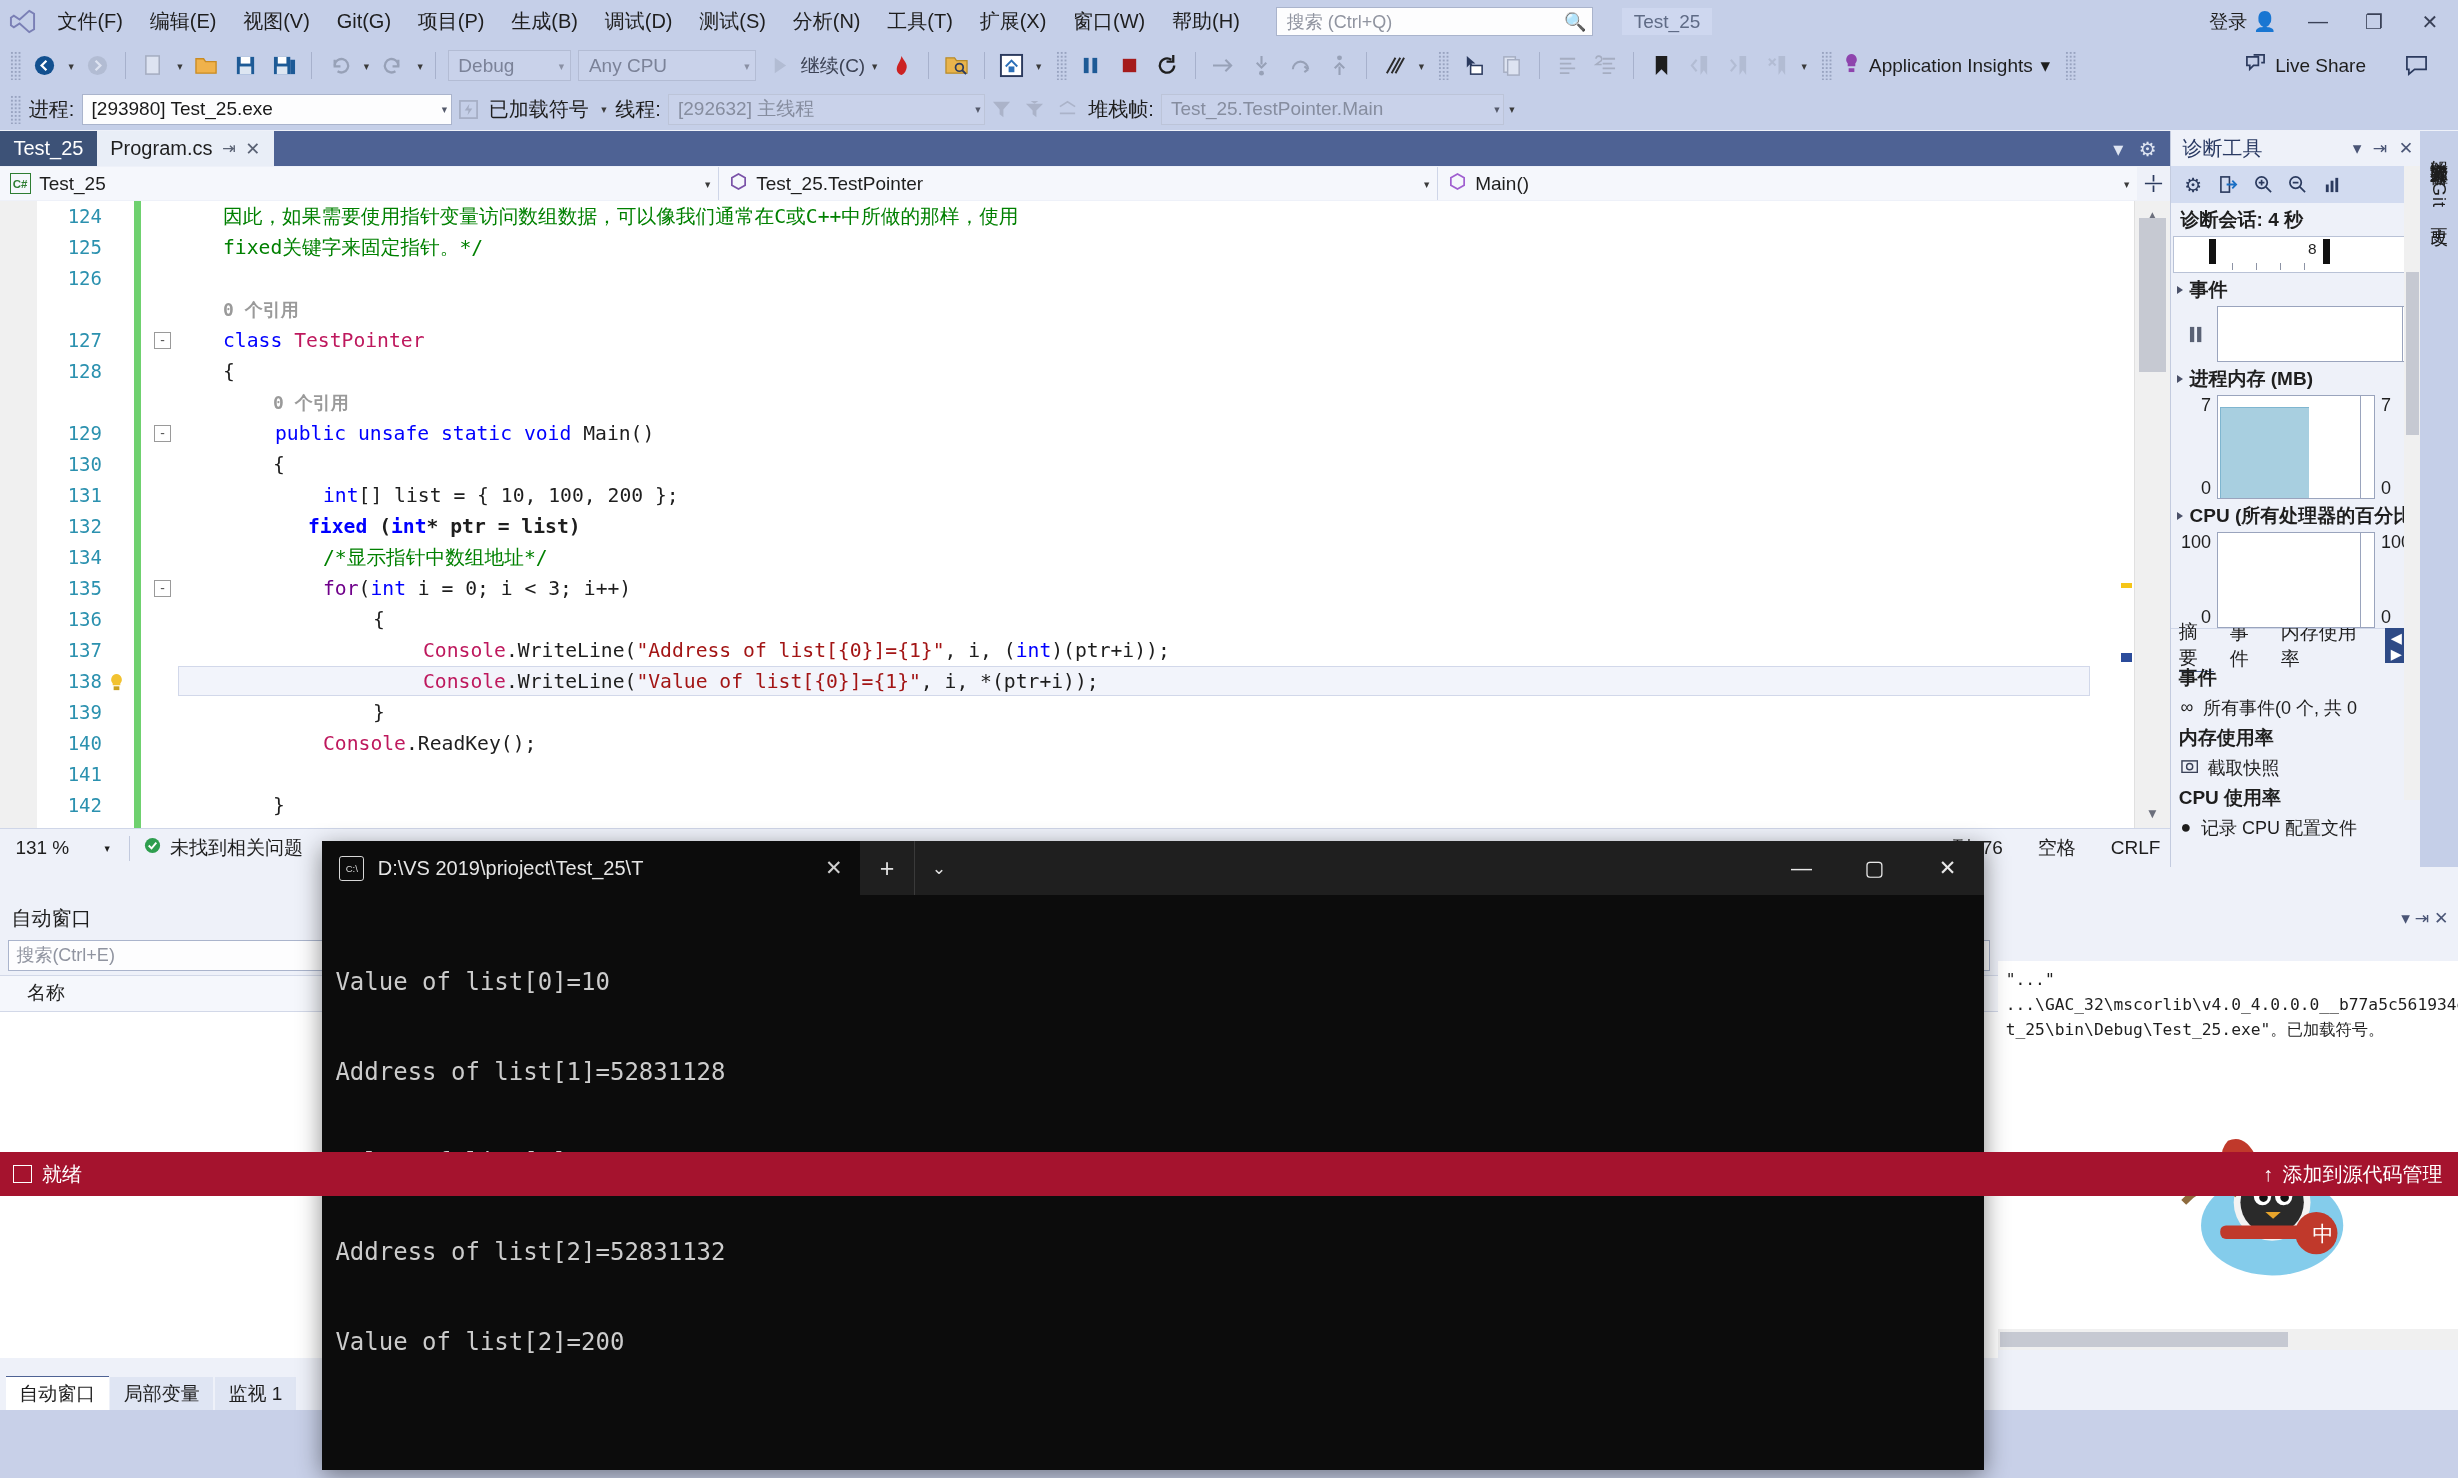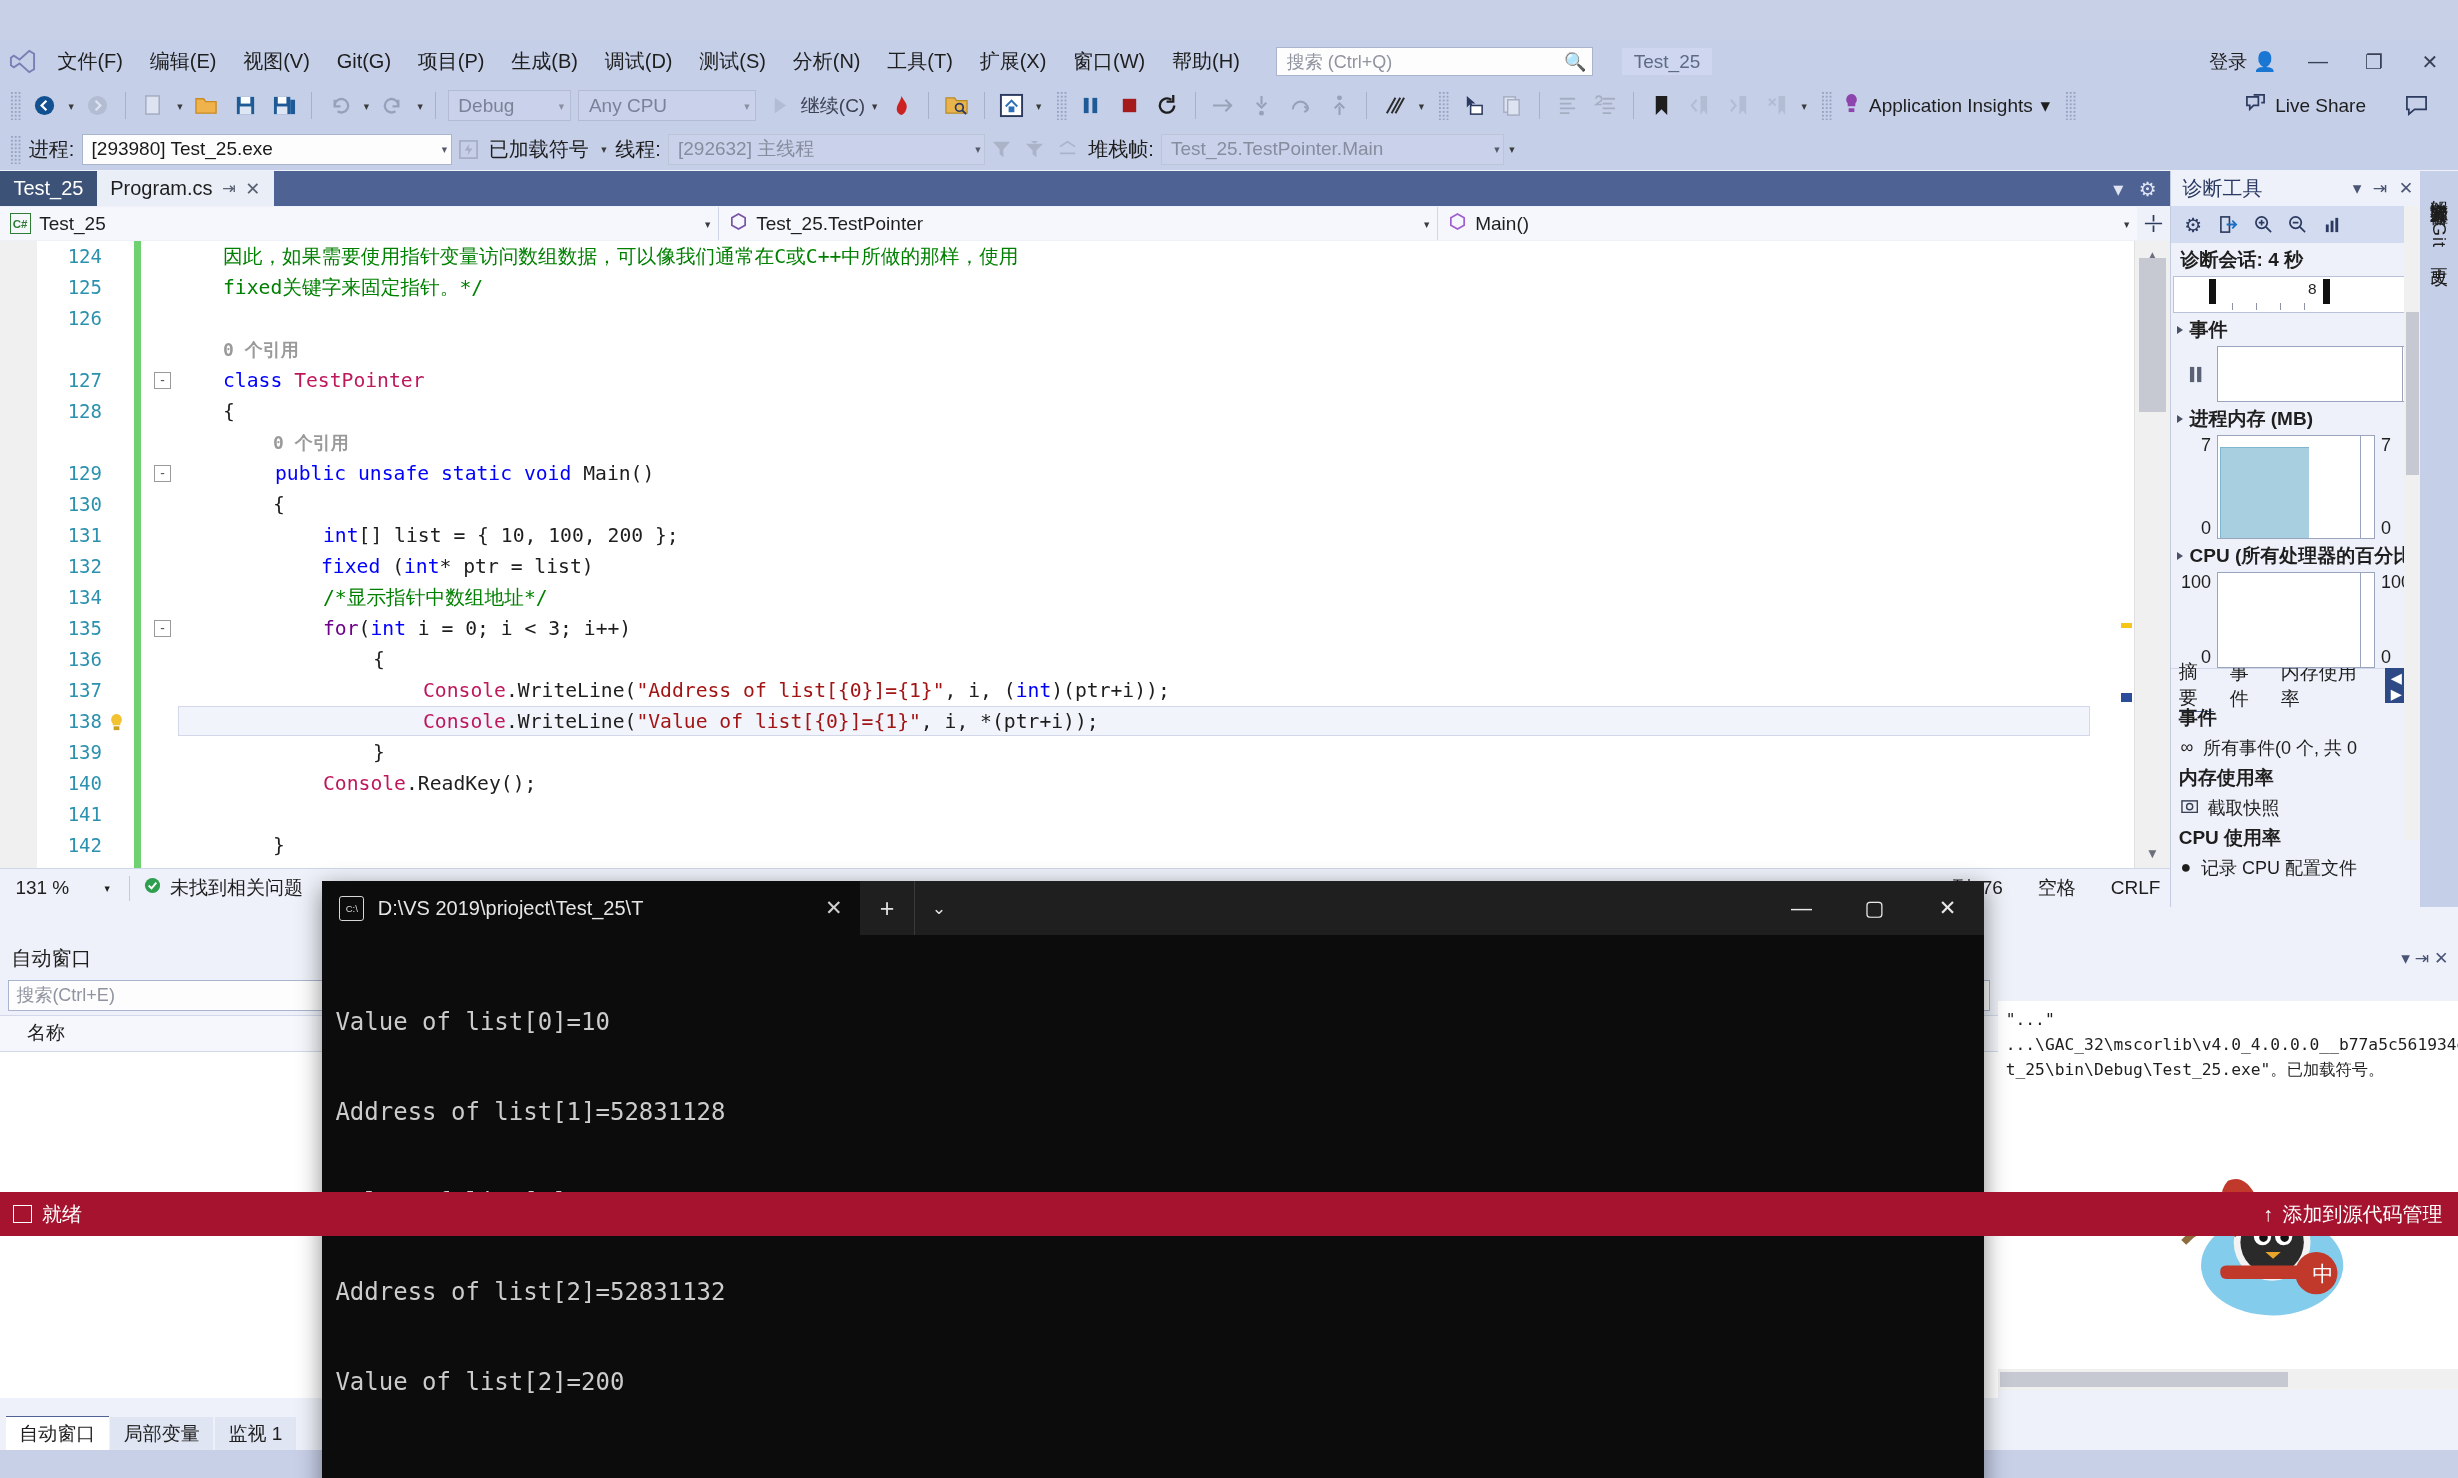--- a/index.html
+++ b/index.html
@@ -4,21 +4,21 @@
 <style>
   html,body{margin:0;padding:0;}
   body{
     width:2458px;height:1479px;
     font-family:"Liberation Sans","DejaVu Sans",sans-serif;
     font-size:20px;
     background:#c8d0e8;
     overflow:hidden;
     -webkit-font-smoothing:antialiased;
   }
-  .app{position:relative;width:2458px;height:1196px;background:#eef1f9;margin-top:40px;}
+  .app{position:relative;width:2458px;height:1196px;background:#eef1f9;}
 
   
   .titlebar{
     position:absolute;left:0;top:0;width:2458px;height:43px;
     background:#c5cfe8;display:flex;align-items:center;
   }
   .vs-logo{width:44px;height:43px;display:flex;align-items:center;justify-content:center;}
   .vs-logo svg{display:block;}
   .menu{display:flex;align-items:center;height:43px;}
   .menu-item{
@@ -603,21 +603,21 @@
           <div class="cline"><span class="lnum">124</span><span class="ctext" style="left: 223px;"><span class="c">因此，如果需要使用指针变量访问数组数据，可以像我们通常在C或C++中所做的那样，使用</span></span></div>
           <div class="cline"><span class="lnum">125</span><span class="ctext" style="left: 223px;"><span class="c">fixed关键字来固定指针。*/</span></span></div>
           <div class="cline"><span class="lnum">126</span><span class="ctext" style="left: 223px;"></span></div>
           <div class="cline"><span class="ctext ref" style="left: 223px;">0 个引用</span></div>
           <div class="cline"><span class="lnum">127</span><span class="fold">-</span><span class="ctext" style="left: 223px;"><span class="k">class </span><span class="t">TestPointer</span></span></div>
           <div class="cline"><span class="lnum">128</span><span class="ctext" style="left: 223px;"><span class="p">{</span></span></div>
           <div class="cline"><span class="ctext ref" style="left: 273px;">0 个引用</span></div>
           <div class="cline"><span class="lnum">129</span><span class="fold">-</span><span class="ctext" style="left: 275px;"><span class="k">public unsafe static void </span><span class="p">Main</span><span class="p">()</span></span></div>
           <div class="cline"><span class="lnum">130</span><span class="ctext" style="left: 273px;"><span class="p">{</span></span></div>
           <div class="cline"><span class="lnum">131</span><span class="ctext" style="left: 323px;"><span class="k">int</span><span class="p">[] list = { </span><span class="p">10</span><span class="p">, </span><span class="p">100</span><span class="p">, </span><span class="p">200</span><span class="p"> };</span></span></div>
-          <div class="cline"><span class="lnum">132</span><span class="ctext" style="left: 321px;"><span class="k">fixed </span><span class="p">(</span><span class="k">int</span><span class="p">* ptr = list)</span></span></div>
+          <div class="cline"><span class="lnum">132</span><span class="ctext" style="left: 308px; font-weight: bold;"><span class="k">fixed </span><span class="p">(</span><span class="k">int</span><span class="p">* ptr = list)</span></span></div>
           <div class="cline"><span class="lnum">134</span><span class="ctext" style="left: 323px;"><span class="c">/*显示指针中数组地址*/</span></span></div>
           <div class="cline"><span class="lnum">135</span><span class="fold">-</span><span class="ctext" style="left: 323px;"><span class="m">for</span><span class="p">(</span><span class="k">int</span><span class="p"> i = 0; i &lt; 3; i++)</span></span></div>
           <div class="cline"><span class="lnum">136</span><span class="ctext" style="left: 373px;"><span class="p">{</span></span></div>
           <div class="cline"><span class="lnum">137</span><span class="ctext" style="left: 423px;"><span class="t">Console</span><span class="p">.WriteLine(</span><span class="s">"Address of list[{0}]={1}"</span><span class="p">, i, (</span><span class="k">int</span><span class="p">)(ptr+i));</span></span></div>
           <div class="cline"><div class="hl-line"></div><div class="bulb"><svg width="21" height="21" viewBox="0 0 22 22">
                 <path d="M11 2 a6 6 0 0 1 4 10 v2 h-8 v-2 a6 6 0 0 1 4 -10 Z" fill="#f2c230"></path>
                 <rect x="8" y="15" width="6" height="4" fill="#c9a01f"></rect>
               </svg></div><span class="lnum">138</span><span class="ctext" style="left: 423px;"><span class="t">Console</span><span class="p">.WriteLine(</span><span class="s">"Value of list[{0}]={1}"</span><span class="p">, i, *(ptr+i));</span></span></div>
           <div class="cline"><span class="lnum">139</span><span class="ctext" style="left: 373px;"><span class="p">}</span></span></div>
           <div class="cline"><span class="lnum">140</span><span class="ctext" style="left: 323px;"><span class="t">Console</span><span class="p">.ReadKey();</span></span></div>

